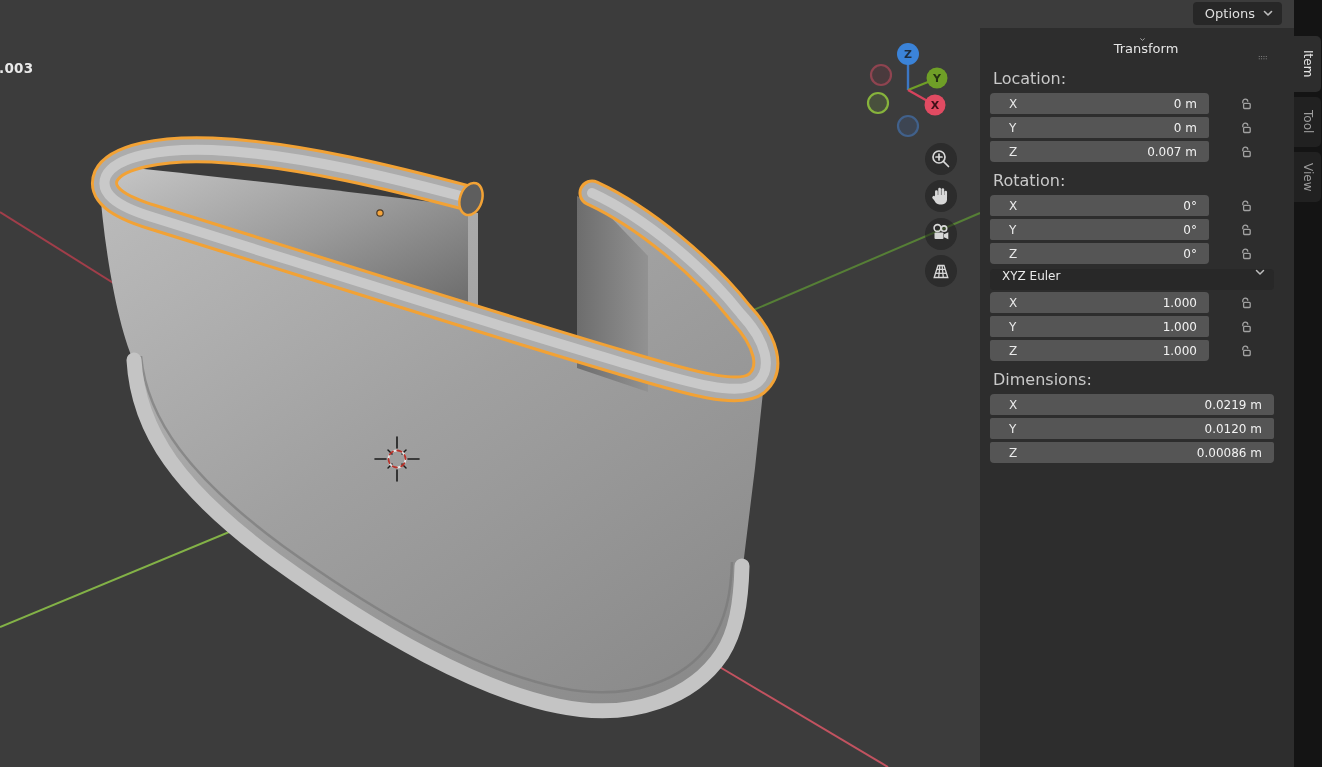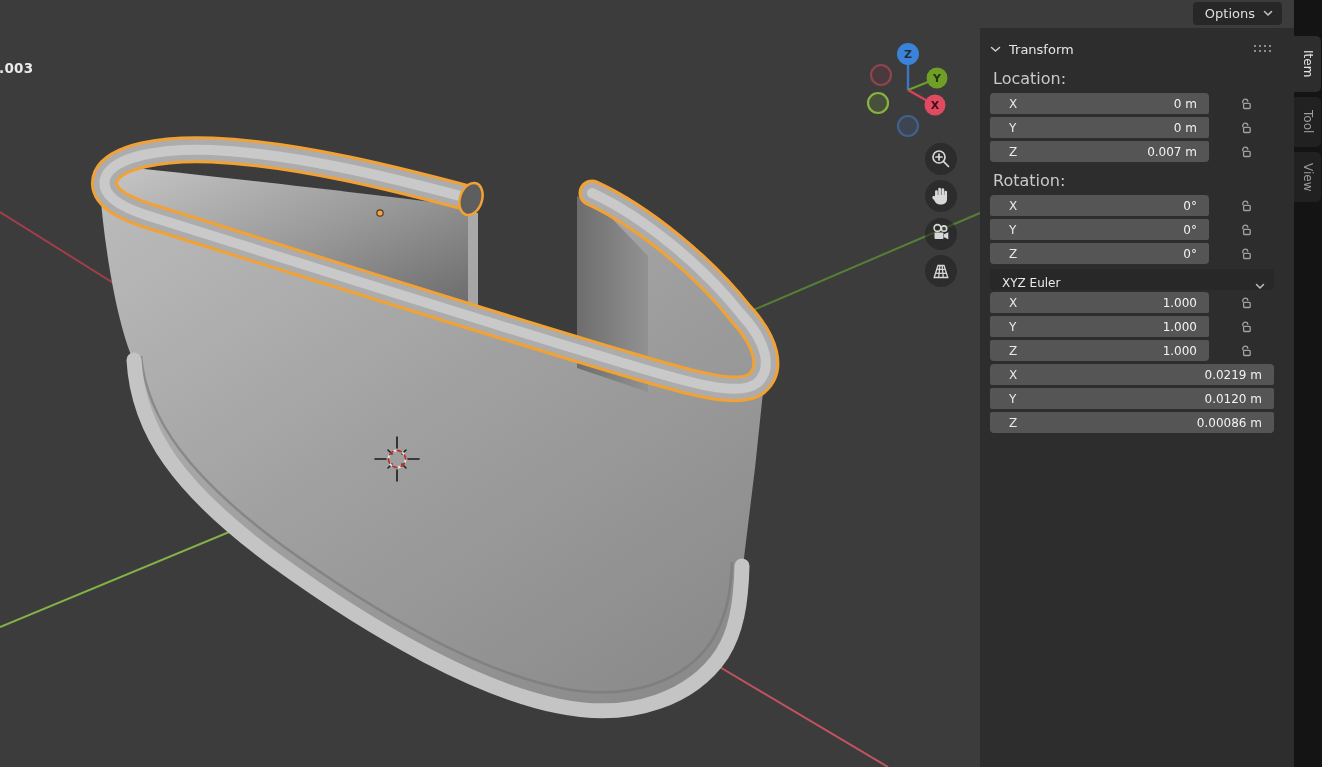--- a/index.html
+++ b/index.html
@@ -15,38 +15,38 @@
   .options-btn{
     position:absolute;top:2px;right:12px;height:23px;padding:0 9px 0 12px;
     background:#272727;border-radius:4px;display:flex;align-items:center;gap:8px;
     color:#dfdfdf;font-size:13px;cursor:default;
   }
   
   .npanel{
     position:absolute;left:980px;top:28px;width:314px;height:739px;
     background:#2d2d2d;box-sizing:border-box;padding:10px 0 0 10px;color:#e4e4e4;
   }
-  .panel-header{display:flex;align-items:center;height:22px;margin-bottom:4px;font-size:13px;color:#e6e6e6;}
+  .panel-header{display:flex;align-items:center;height:22px;margin-bottom:4px;font-size:13px;color:#e6e6e6;flex-direction:column;}
   .panel-header .title{margin-left:8px;}
   .drag-dots{margin-left:auto;margin-right:22px;}
   .sec-label{font-size:16px;color:#c9c9c9;margin:9px 0 5px 3px;}
   .frow{display:flex;align-items:center;margin-bottom:3px;}
   .field{
     height:21px;background:#555555;color:#f2f2f2;font-size:12px;
     display:flex;align-items:center;width:219px;border-radius:2px;box-sizing:border-box;
   }
   .group .frow:first-child .field{border-radius:4px 4px 2px 2px;}
   .group .frow:last-child  .field{border-radius:2px 2px 4px 4px;}
   .field .axis{margin-left:19px;color:#e9e9e9;}
   .field .val{margin-left:auto;margin-right:12px;}
   .wide .field{width:284px;}
   .lock{margin-left:30px;display:flex;align-items:center;}
   .dropdown{
     width:284px;height:21px;background:#282828;border-radius:4px;color:#e9e9e9;
-    font-size:12px;display:flex;align-items:flex-end;padding:0 9px 0 12px;
+    font-size:12px;display:flex;align-items:flex-start;padding:0 9px 0 12px;
     box-sizing:border-box;margin:5px 0 2px 0;
   }
   .dropdown .dd-chev{margin-left:auto;}
   
   .tabs-col{position:absolute;right:0;top:0;width:28px;height:767px;background:#141414;}
   .tab{
     position:absolute;left:0;width:27px;box-sizing:border-box;
     display:flex;align-items:center;justify-content:center;
     writing-mode:vertical-rl;font-size:12px;color:#9d9d9d;background:#212121;
     border-radius:0 5px 5px 0;
@@ -385,20 +385,21 @@
       </div>
       <span class="lock">
         <svg width="14" height="14" viewBox="0 0 14 14">
             <path d="M3.8,6.3 V4.7 a2.5,2.5 0 0 1 5,0" fill="none" stroke="#a2a2a2" stroke-width="1.3"></path>
             <rect x="4.6" y="6.3" width="6.6" height="5.2" rx="0.9" fill="none" stroke="#a2a2a2" stroke-width="1.3"></rect>
           </svg>
       </span>
     </div>
   </div>
 
+  <div class="sec-label">Dimensions:</div>
   <div class="group wide">
     <div class="frow">
       <div class="field">
         <span class="axis">X</span>
         <span class="val">0.0219 m</span>
       </div>
     </div>
     <div class="frow">
       <div class="field">
         <span class="axis">Y</span>

